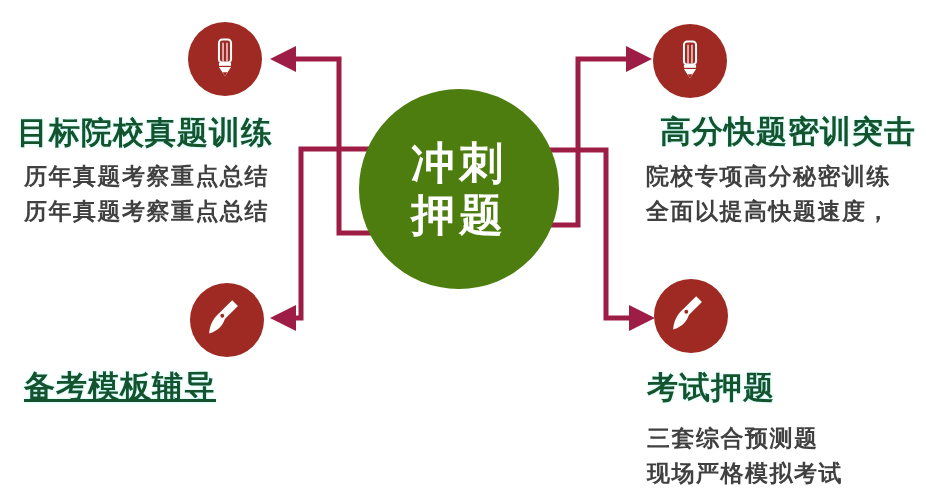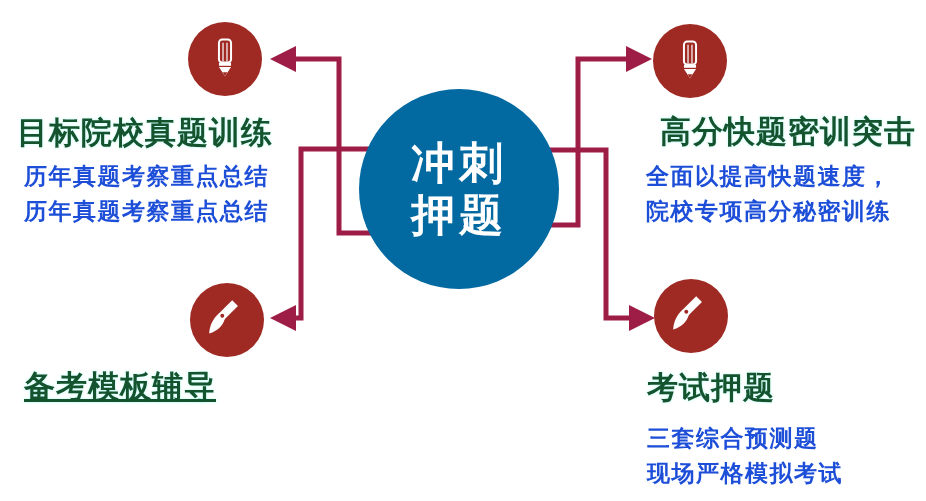--- a/index.html
+++ b/index.html
@@ -7,21 +7,21 @@
     position:relative;width:926px;height:501px;background:#ffffff;overflow:hidden;
     font-family:"Liberation Sans","DejaVu Sans",sans-serif;
   }
   
   .connectors{position:absolute;left:0;top:0;z-index:1;}
   .connectors path{fill:none;stroke:#9e1d46;stroke-width:5;}
   .connectors polygon{fill:#9e1d46;}
   
   .center-circle{
     position:absolute;left:359px;top:89px;width:200px;height:200px;border-radius:50%;
-    background:#0369a1;z-index:2;display:flex;flex-direction:column;
+    background:#4d7c0f;z-index:2;display:flex;flex-direction:column;
     align-items:center;justify-content:center;
   }
   .center-circle .line{
     color:#ffffff;font-size:44px;font-weight:bold;line-height:52px;letter-spacing:4px;
   }
   
   .icon-circle{
     position:absolute;width:74px;height:74px;border-radius:50%;background:#9f2a23;
     z-index:2;display:flex;align-items:center;justify-content:center;
   }
@@ -33,21 +33,21 @@
   .heading{
     position:absolute;z-index:3;color:#14532d;font-weight:bold;font-size:31px;
     line-height:32px;letter-spacing:1px;white-space:nowrap;
     text-shadow:0 0 3px rgba(130,255,242,.55);
   }
   .heading.tl{left:17px;top:117px;}
   .heading.tr{left:646px;top:116px;margin-left:14px;}
   .heading.bl{left:24px;top:371px;text-decoration:underline;}
   .heading.br{left:647px;top:372px;}
   .body-lines{
-    position:absolute;z-index:3;color:#1d4ed8;font-weight:bold;font-size:23px;
+    position:absolute;z-index:3;color:#404040;font-weight:bold;font-size:23px;
     line-height:35px;letter-spacing:1.5px;white-space:nowrap;
   }
   .body-lines.left{text-align:right;}
   .body-lines.tl{right:657px;top:159px;}
   .body-lines.tr{left:646px;top:159px;}
   .body-lines.bl{right:660px;top:415px;}
   .body-lines.br{left:647px;top:421px;}
 </style>
 </head>
 <body>
@@ -121,22 +121,22 @@
   </div>
 
   <div class="heading tl">目标院校真题训练</div>
   <div class="body-lines left tl">
     <div>历年真题考察重点总结</div>
     <div>历年真题考察重点总结</div>
   </div>
 
   <div class="heading tr">高分快题密训突击</div>
   <div class="body-lines tr">
+    <div>院校专项高分秘密训练</div>
     <div>全面以提高快题速度，</div>
-    <div>院校专项高分秘密训练</div>
   </div>
 
   <div class="heading bl">备考模板辅导</div>
 
   <div class="heading br">考试押题</div>
   <div class="body-lines br">
     <div>三套综合预测题</div>
     <div>现场严格模拟考试</div>
   </div>
 

